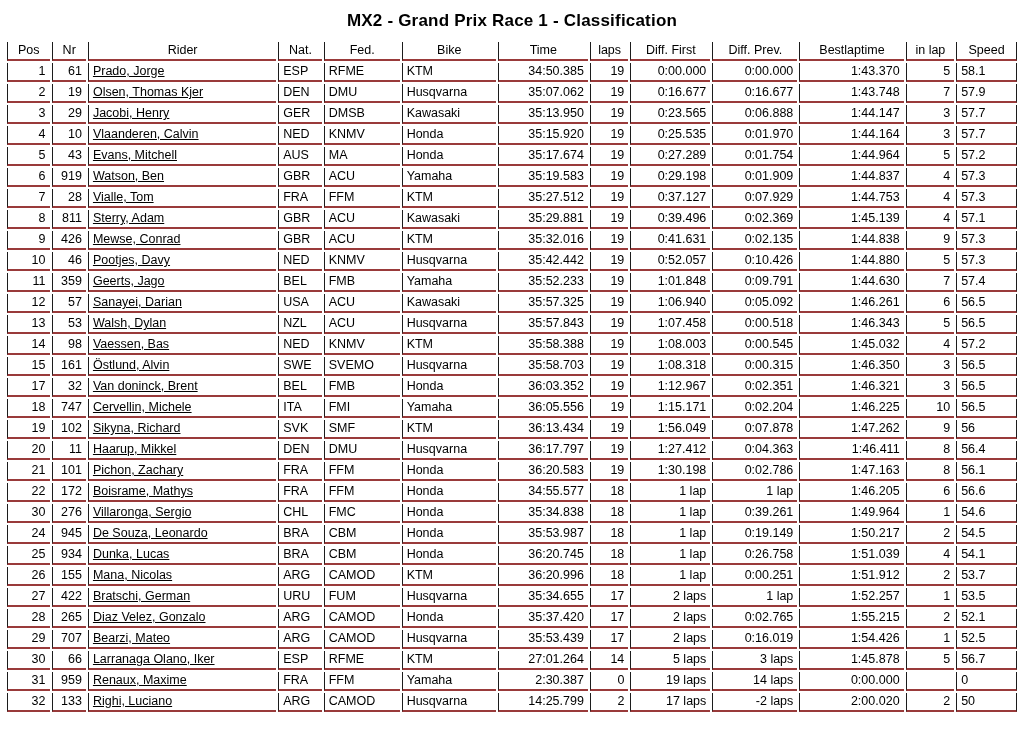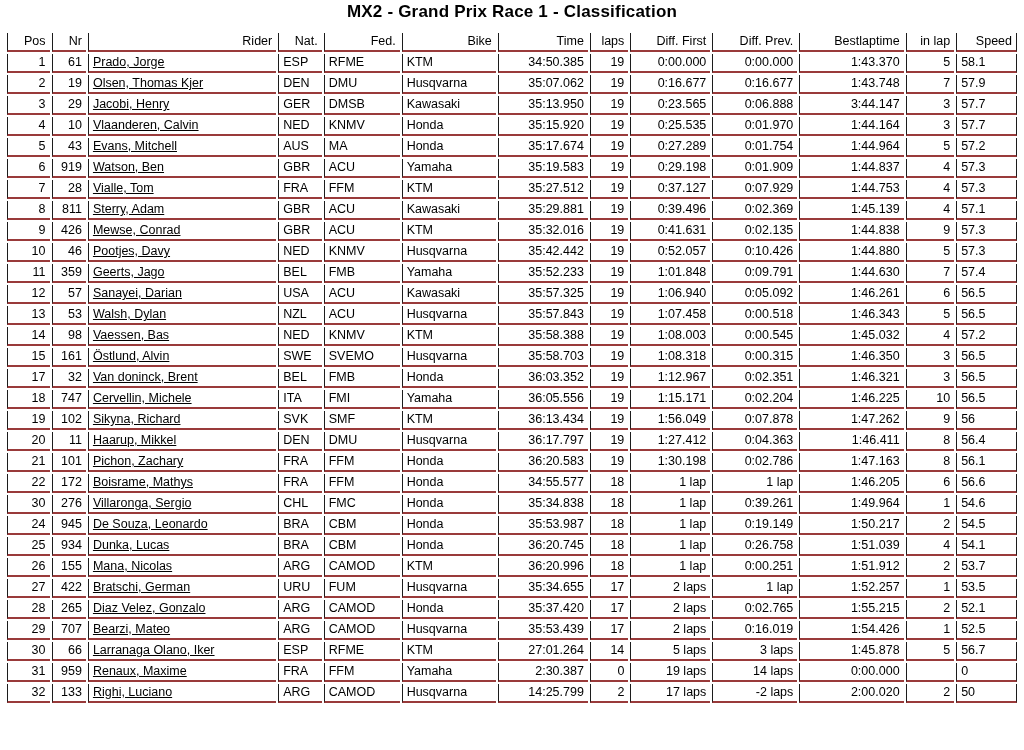--- a/index.html
+++ b/index.html
@@ -12,21 +12,21 @@
   body{
     width:1024px;height:750px;
     background:var(--bg);
     color:var(--text);
     font-family:"Liberation Sans", sans-serif;
     overflow:hidden;
   }
   .page{width:1024px;height:750px;}
   .title{
     margin:0;
-    padding-top:2px;
+    padding-top:11px;
     padding-bottom:9px;
     text-align:center;
     font-size:17px;
     font-weight:bold;
     letter-spacing:0.2px;
   }
   table.results{
     table-layout:fixed;
     border-collapse:separate;
     border-spacing:2px 2px;
@@ -56,21 +56,21 @@
     overflow:hidden;
     vertical-align:middle;
     border-left:1.5px solid var(--vline);
     border-bottom:2px solid var(--hline);
     border-top:none;
     border-right:none;
   }
   th:last-child,td:last-child{
     border-right:1.5px solid var(--vline);
   }
-  th{text-align:right;}
+  th{text-align:center;}
   td.ar{text-align:right;}
   td.al{text-align:left;}
   td.rider-cell{text-decoration:underline;}
 </style>
 </head>
 <body>
 
 <div class="page">
   <h1 class="title">MX2 - Grand Prix Race 1 - Classification</h1>
   <table class="results">
@@ -141,21 +141,21 @@
           <td class="ar">3</td>
           <td class="ar">29</td>
           <td class="al rider-cell">Jacobi, Henry</td>
           <td class="al">GER</td>
           <td class="al">DMSB</td>
           <td class="al">Kawasaki</td>
           <td class="ar">35:13.950</td>
           <td class="ar">19</td>
           <td class="ar">0:23.565</td>
           <td class="ar">0:06.888</td>
-          <td class="ar">3:44.147</td>
+          <td class="ar">1:44.147</td>
           <td class="ar">3</td>
           <td class="al">57.7</td>
         </tr>
         <tr>
           <td class="ar">4</td>
           <td class="ar">10</td>
           <td class="al rider-cell">Vlaanderen, Calvin</td>
           <td class="al">NED</td>
           <td class="al">KNMV</td>
           <td class="al">Honda</td>

